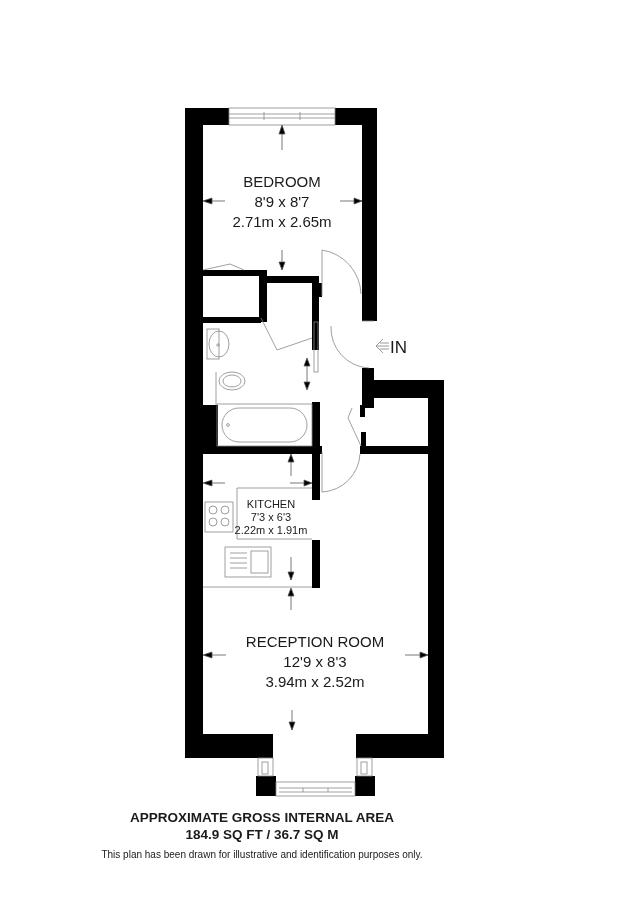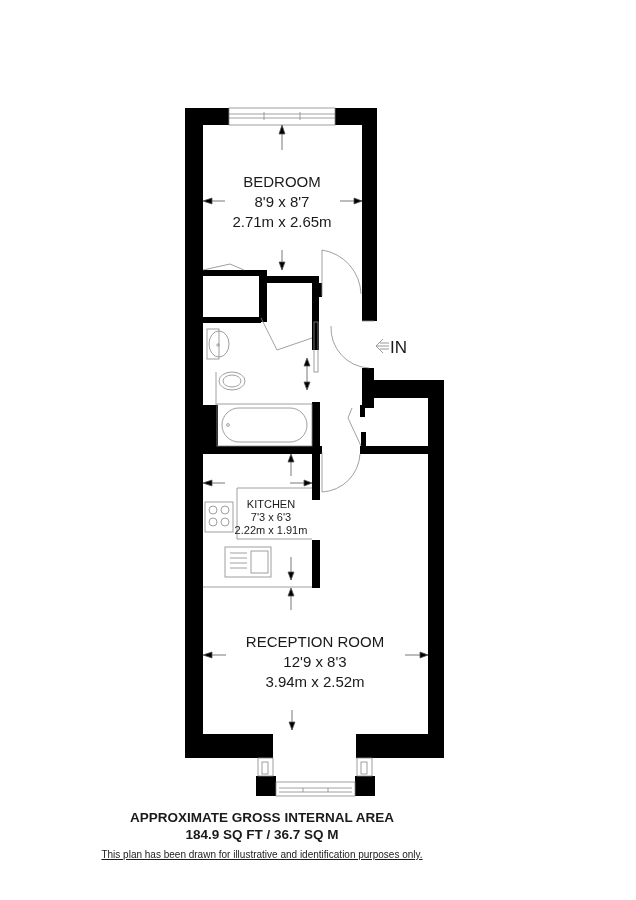--- a/index.html
+++ b/index.html
@@ -3,21 +3,21 @@
   <meta charset="utf-8">
   <style>
     html, body { margin: 0; padding: 0; background: #ffffff; }
     body { width: 636px; height: 900px; position: relative; overflow: hidden;
            font-family: "Liberation Sans", sans-serif; color: #1a1a1a; }
     #plan { position: absolute; left: 0; top: 0; }
     .lbl { font-family: "Liberation Sans", sans-serif; fill: #1a1a1a; }
     .footer { position: absolute; left: 0; width: 524px; text-align: center; }
     .area-title { top: 810px; font-weight: bold; font-size: 13.5px; }
     .area-value { top: 827px; font-weight: bold; font-size: 13.5px; }
-    .disclaimer { top: 849px; font-size: 10px; text-decoration: underline; }
+    .disclaimer { top: 849px; font-size: 10px; }
   </style>
 </head>
 <body>
 
 <svg id="plan" width="636" height="900" viewBox="0 0 636 900">
 
   <g fill="#000">
 
     <rect x="185" y="108" width="44" height="17"></rect>
     <rect x="335" y="108" width="42" height="17"></rect>

